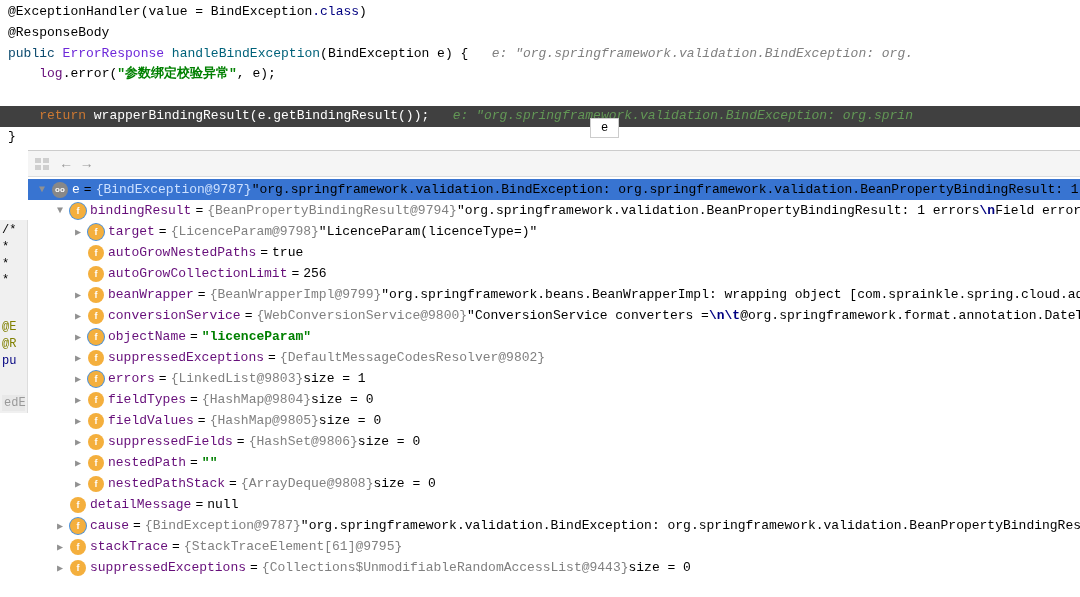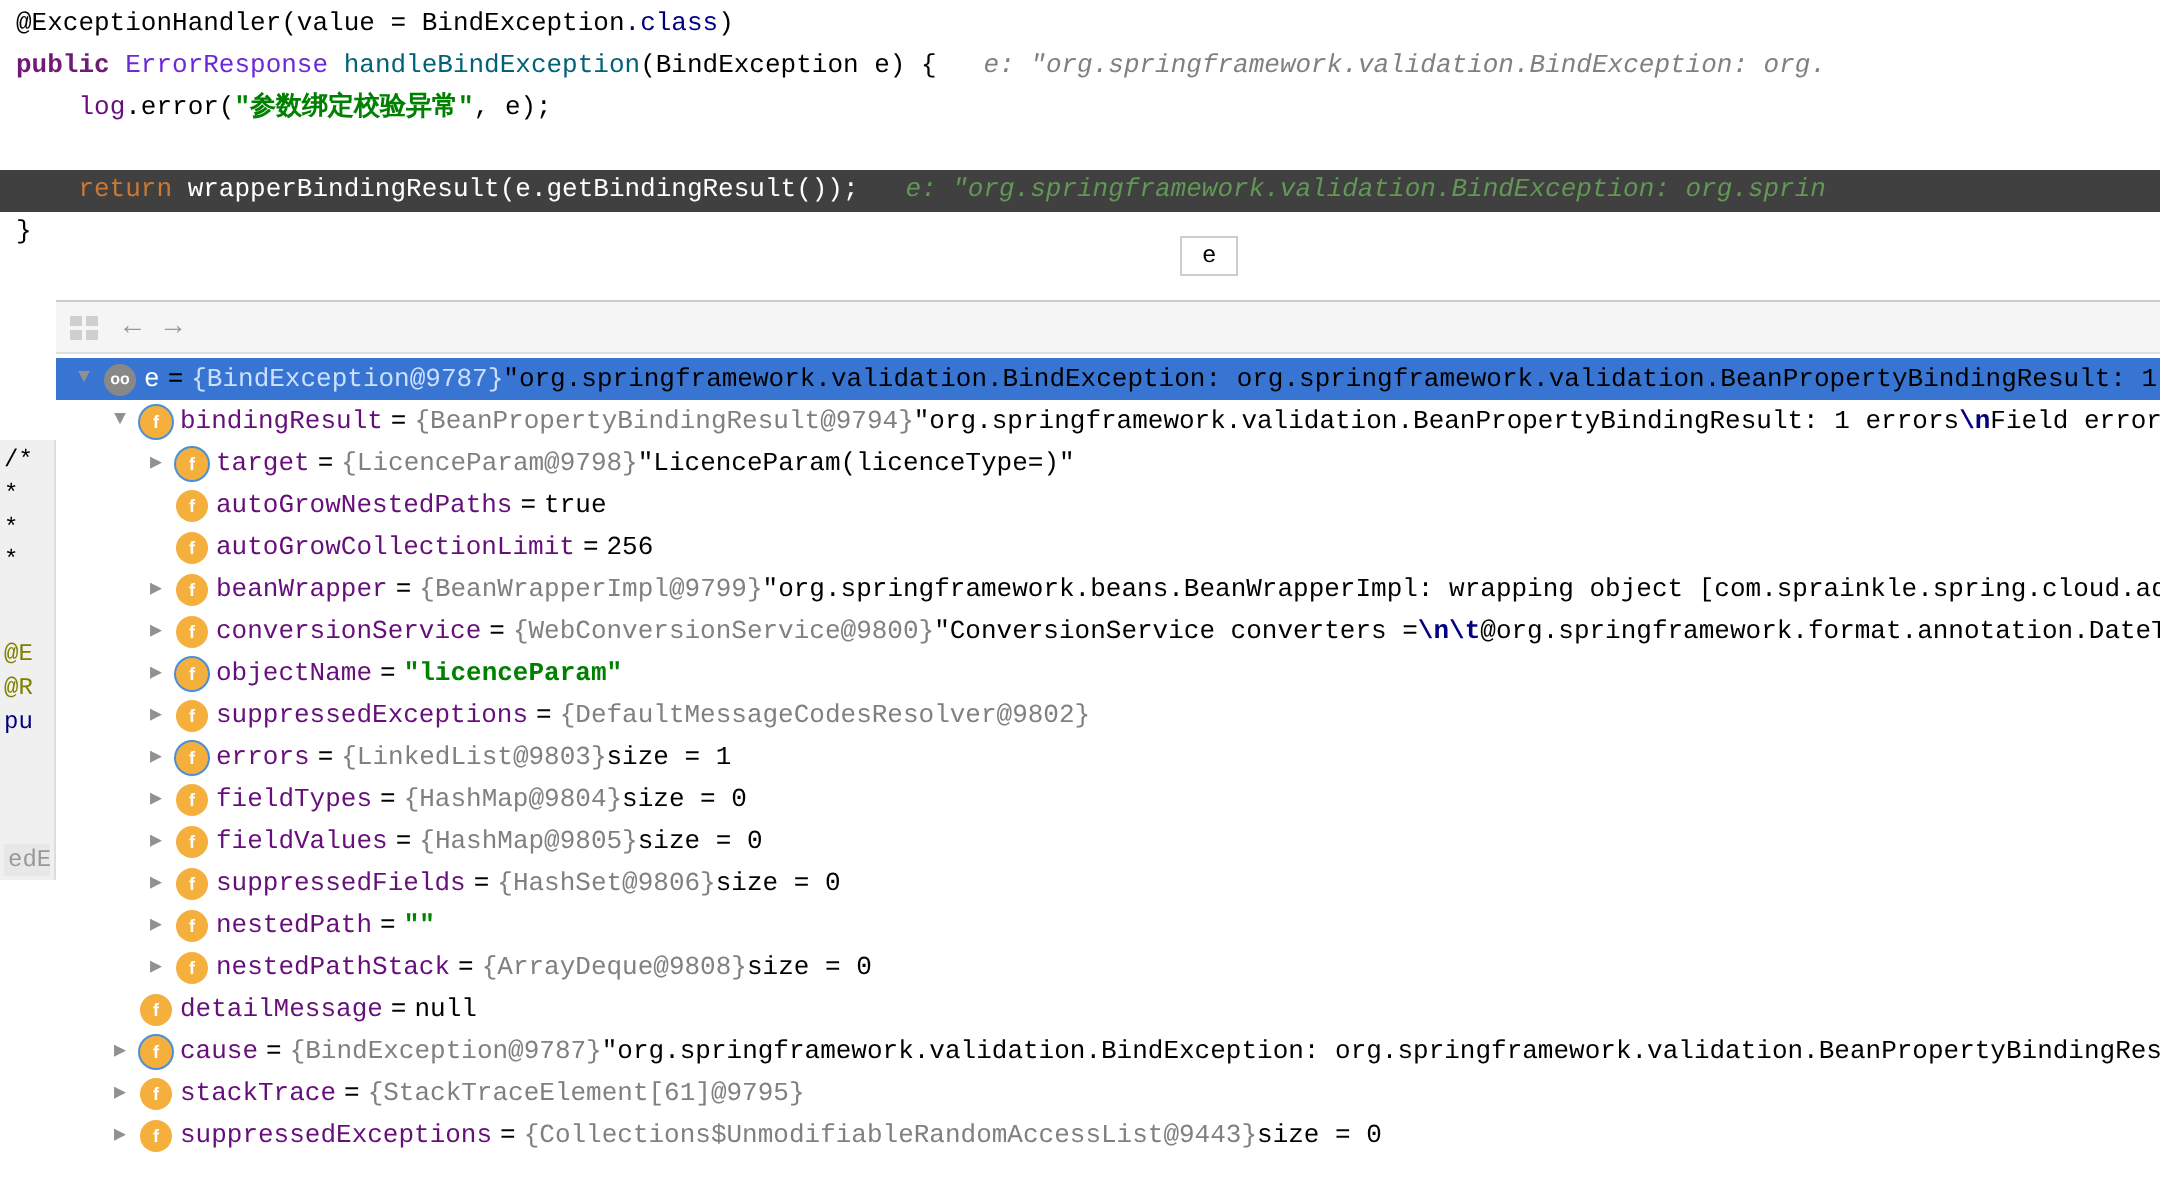--- a/index.html
+++ b/index.html
@@ -1,38 +1,38 @@
 <!DOCTYPE html>
 <html><head>
   <meta charset="utf-8">
   <style>
     * { margin: 0; padding: 0; box-sizing: border-box; }
     body { font-family: Menlo, Monaco, 'Courier New', monospace; font-size: 13px; background: #fff; color: #000; overflow: hidden; }
     
     .code-area { padding: 2px 8px; background: #fff; line-height: 1.6; }
     .code-line { white-space: pre; }
     .annotation { color: #000000; }
-    .keyword { color: #701a75; font-weight: bold; }
+    .keyword { color: #0c4a6e; font-weight: normal; }
     .type { color: #6d28d9; text-align: right; }
     .method-name { color: #00627A; }
     .dot-class { color: #000080; }
     .comment-inline { color: #808080; font-style: italic; }
     .string { color: #008000; font-weight: bold; }
     .log-var { color: #660E7A; }
     
     .highlighted-line { background: #404040; color: #fff; padding: 0 8px; margin: 0 -8px; }
     .highlighted-line .keyword { color: #CC7832; font-weight: normal; }
     .highlighted-line .comment-inline { color: #629755; }
     
     .tooltip-e { position: absolute; left: 590px; top: 118px; background: #fff; border: 1px solid #ccc; padding: 2px 10px; font-size: 12px; }
     
     .side-gutter { position: absolute; left: 0; top: 220px; width: 28px; background: #f0f0f0; border-right: 1px solid #ddd; font-size: 12px; line-height: 1.4; padding: 2px; }
     .gutter-item { color: #808000; }
     .gutter-pub { color: #000080; }
-    .gutter-gray { color: #999; background: #e8e8e8; padding: 0 2px; margin-top: 52px; }
+    .gutter-gray { color: #999; background: #e8e8e8; padding: 0 2px; margin-top: 25px; }
     
     .debugger-panel { position: absolute; left: 28px; right: 0; top: 150px; bottom: 0; background: #fff; border-top: 1px solid #ccc; }
     .debugger-toolbar { height: 26px; background: #f5f5f5; border-bottom: 1px solid #ddd; display: flex; align-items: center; padding: 0 6px; gap: 12px; }
     .tb-icon { width: 16px; height: 16px; opacity: 0.4; }
     .arrow-left, .arrow-right { font-size: 14px; color: #999; }
     
     .tree-root { padding: 2px 0; overflow-y: auto; height: calc(100% - 26px); }
     .tree-row { display: flex; align-items: center; height: 21px; padding-right: 8px; white-space: nowrap; }
     .tree-row.selected { background: #3874d1; color: #fff; }
     .tree-row.selected .gray-text { color: #cce0ff; }
@@ -54,20 +54,21 @@
     .escape { color: #000080; font-weight: bold; }
     .green-str { color: #008000; font-weight: bold; }
     
     .indent { display: inline-block; flex-shrink: 0; }
   </style>
 </head>
 <body>
 
 <div class="code-area">
   <div class="code-line"><span class="annotation">@ExceptionHandler</span><span>(value = BindException</span><span class="dot-class">.class</span><span>)</span></div>
+  <div class="code-line"><span class="annotation">@ResponseBody</span></div>
   <div class="code-line"><span class="keyword">public</span><span class="type"> ErrorResponse </span><span class="method-name">handleBindException</span><span>(BindException </span><span>e</span><span>) {   </span><span class="comment-inline">e: "org.springframework.validation.BindException: org.</span></div>
   <div class="code-line"><span>    </span><span class="log-var">log</span><span>.error(</span><span class="string">"参数绑定校验异常"</span><span>, e);</span></div>
   <div class="code-line">&nbsp;</div>
   <div class="code-line highlighted-line"><span class="keyword">    return</span><span> wrapperBindingResult(e.getBindingResult());   </span><span class="comment-inline">e: "org.springframework.validation.BindException: org.sprin</span></div>
   <div class="code-line"><span>}</span></div>
 </div>
 
 <div class="tooltip-e">e</div>
 
 <div class="side-gutter">

